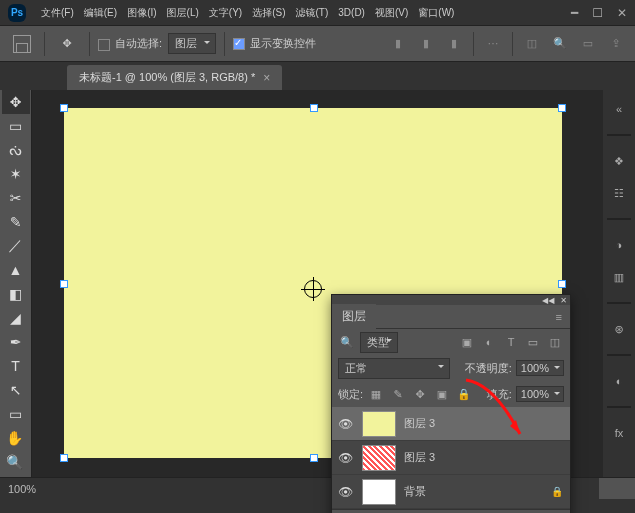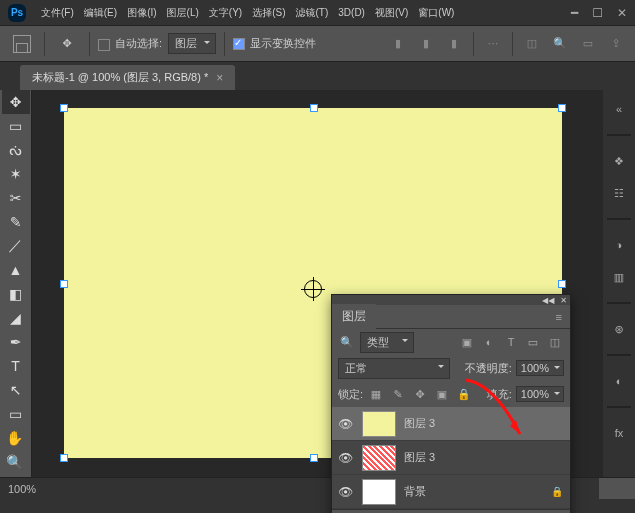--- a/index.html
+++ b/index.html
@@ -13,21 +13,21 @@
 .home-icon:before{content:"";width:10px;height:8px;border:1px solid #999;border-bottom:none}
 .tool-btn{width:28px;height:28px;display:flex;align-items:center;justify-content:center;color:#ccc;border-radius:2px}
 .divider{width:1px;height:24px;background:#3a3a3a;margin:0 2px}
 .chk{width:12px;height:12px;border:1px solid #888;display:inline-block;margin-right:3px;position:relative}
 .chk.on{background:#6b9cff}
 .chk.on:after{content:"✓";position:absolute;left:0;top:-2px;font-size:10px;color:#fff}
 .dd{background:#454545;border:1px solid #333;padding:2px 18px 2px 6px;position:relative;font-size:11px}
 .dd:after{content:"";position:absolute;right:5px;top:7px;border:3px solid transparent;border-top-color:#ccc}
 .opt-spacer{flex:1}
 .opt-icon{width:22px;height:22px;display:flex;align-items:center;justify-content:center;color:#888}
-.tabbar{height:28px;background:#323232;display:flex;align-items:flex-end;padding-left:20px}
+.tabbar{height:28px;background:#323232;display:flex;align-items:flex-end;padding-left:67px}
 .doctab{background:#535353;padding:5px 12px;font-size:11px;color:#ddd;display:flex;align-items:center;gap:8px;border-top-left-radius:3px;border-top-right-radius:3px}
 .closex{font-size:12px;color:#aaa}
 .workspace{position:relative;height:387px;display:flex}
 .toolbar{width:32px;background:#535353;display:flex;flex-direction:column;align-items:center;gap:0;border-right:1px solid #222;z-index:1}
 .toolbar .t{width:28px;height:24px;display:flex;align-items:center;justify-content:center;color:#ddd;font-size:14px;position:relative}
 .toolbar .t.active{background:#333}
 .canvas-area{flex:1;background:#282828;position:relative;overflow:hidden}
 .canvas{position:absolute;left:32px;top:18px;width:498px;height:350px;background:#f2f39c}
 .sel-handle{position:absolute;width:8px;height:8px;background:#fff;border:1px solid #39f}
 .center-mark{position:absolute;width:18px;height:18px;border:1px solid #000;border-radius:50%;left:272px;top:190px}
@@ -36,21 +36,21 @@
 .center-mark:after{width:1px;height:24px;left:8px;top:-4px}
 .right-dock{width:32px;background:#323232;display:flex;flex-direction:column;align-items:center;gap:10px;padding-top:8px;z-index:1}
 .dock-icon{width:22px;height:22px;color:#aaa;display:flex;align-items:center;justify-content:center}
 .dock-sep{width:24px;height:2px;background:#222;margin:4px 0}
 .panel{position:absolute;left:331px;top:204px;width:240px;background:#535353;border:1px solid #222;z-index:5;box-shadow:0 4px 12px rgba(0,0,0,.5)}
 .panel-ctrl{height:10px;background:#454545;display:flex;justify-content:flex-end;align-items:center;padding:0 3px;gap:6px;font-size:8px}
 .panel-tabs{height:24px;display:flex;align-items:center;border-bottom:1px solid #333}
 .panel-tab{padding:4px 10px;background:#535353;font-size:12px}
 .panel-menu{margin-left:auto;padding:0 8px;color:#aaa}
 .panel-row{height:26px;display:flex;align-items:center;padding:0 6px;gap:4px;font-size:11px}
-.filter-dd{background:#454545;border:1px solid #333;padding:2px 24px 2px 6px;position:relative;font-size:11px}
+.filter-dd{background:#454545;border:1px solid #333;padding:2px 8px 2px 6px;position:relative;font-size:11px}
 .filter-dd:after{content:"";position:absolute;right:5px;top:6px;border:3px solid transparent;border-top-color:#ccc}
 .fi{width:18px;height:18px;display:flex;align-items:center;justify-content:center;color:#aaa;font-size:11px}
 .pct-box{background:#454545;border:1px solid #333;padding:1px 14px 1px 4px;font-size:11px;position:relative}
 .pct-box:after{content:"";position:absolute;right:3px;top:5px;border:3px solid transparent;border-top-color:#ccc}
 .layers-list{background:#454545;max-height:120px}
 .layer-row{height:34px;display:flex;align-items:center;padding:0 6px;gap:8px;border-bottom:1px solid #3c3c3c}
 .layer-row.sel{background:#6a6a6a}
 .eye{width:16px;font-size:12px;color:#ddd}
 .thumb{width:34px;height:26px;border:1px solid #888;background:#fff}
 .thumb.yellow{background:#f2f39c}

